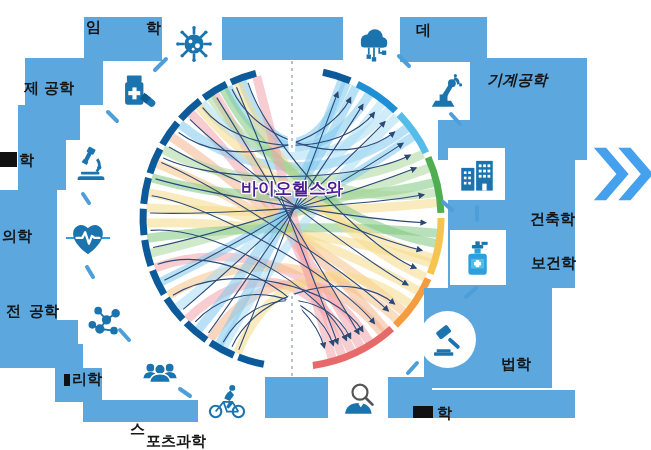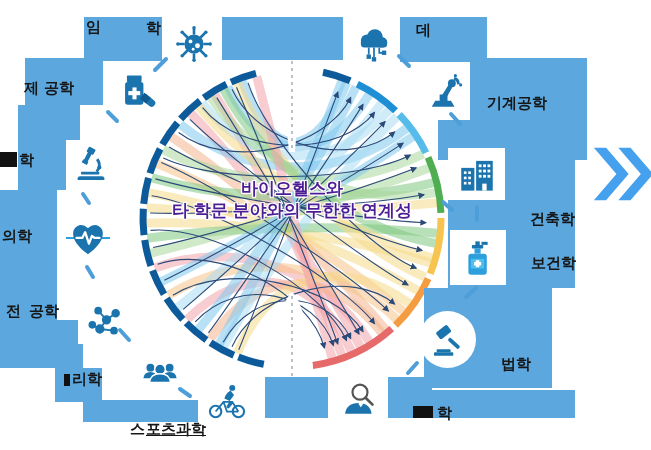--- a/index.html
+++ b/index.html
@@ -114,21 +114,20 @@
         </g>
       <path fill="#fff" d="M131 -2 L189 -2 L189 10 C176 22 166 50 163 94 L157 94 C154 50 144 22 131 10 Z"></path>
       <path fill="#fff" d="M139 322 L139 312 C142 272 151 244 158 236 L162 236 C169 244 178 272 181 312 L181 322 Z"></path>
       <line x1="160" y1="3" x2="160" y2="90" stroke="#A8B4BE" stroke-width="1.6" stroke-dasharray="3 4"></line>
       <line x1="160" y1="238" x2="160" y2="318" stroke="#A8B4BE" stroke-width="1.6" stroke-dasharray="3 4"></line>
     </svg>
   </div>
 
   <div id="centertext">
     <div>바이오헬스와</div>
-    <div>타 학문 분야와의 무한한 연계성</div>
   </div>
 
   <div class="cont circle" style="left:167px;top:17px;width:54px;height:54px">
     <svg width="42" height="42" viewBox="0 0 48 48">
         <g fill="#1B74AD">
           <circle cx="24" cy="24" r="11"></circle>
           <g stroke="#1B74AD" stroke-width="3" stroke-linecap="round">
             <line x1="24" y1="7" x2="24" y2="12"></line>
             <line x1="24" y1="36" x2="24" y2="41"></line>
             <line x1="7" y1="24" x2="12" y2="24"></line>
@@ -360,30 +359,30 @@
     <div class="orect top" style="left: 83px; top: 400px; width: 115px; height: 22px; background: rgb(91, 167, 222);"></div>
     <div class="orect" style="left: 438px; top: 58px; width: 149px; height: 102px; background: rgb(91, 167, 222);"></div>
     <div class="orect" style="left: 448px; top: 140px; width: 127px; height: 148px; background: rgb(91, 167, 222);"></div>
     <div class="orect" style="left: 424px; top: 288px; width: 128px; height: 100px; background: rgb(91, 167, 222);"></div>
     <div class="orect" style="left: 265px; top: 377px; width: 63px; height: 41px; background: rgb(91, 167, 222);"></div>
     <div class="orect" style="left: 388px; top: 377px; width: 44px; height: 41px; background: rgb(91, 167, 222);"></div>
     <div class="orect" style="left: 430px; top: 390px; width: 145px; height: 28px; background: rgb(91, 167, 222);"></div>
     <div class="lbl" style="left: 86px; top: 18px;">임</div>
     <div class="lbl" style="left: 146px; top: 19px;">학</div>
     <div class="lbl" style="left: 416px; top: 21px;">데</div>
-    <div class="lbl" style="left: 487px; top: 94px;">기계공학</div>
+    <div class="lbl" style="left: 487px; top: 71px; font-style: italic;">기계공학</div>
     <div class="lbl" style="left: 24px; top: 79px;">제</div>
     <div class="lbl" style="left: 44px; top: 79px;">공학</div>
     <div class="lbl" style="left: 19px; top: 151px;">학</div>
     <div class="lbl" style="left: 530px; top: 166px; margin-top: 44px;">건축학</div>
     <div class="lbl" style="left: 2px; top: 227px; text-align: center;">의학</div>
     <div class="lbl" style="left: 531px; top: 254px;">보건학</div>
     <div class="lbl" style="left: 6px; top: 302px;">전</div>
     <div class="lbl" style="left: 29px; top: 302px;">공학</div>
     <div class="lbl" style="left: 501px; top: 355px;">법학</div>
     <div class="lbl" style="left: 72px; top: 370px;">리학</div>
     <div class="lbl" style="left: 437px; top: 404px;">학</div>
     <div class="lbl" style="left: 130px; top: 420px;">스</div>
-    <div class="lbl u" style="left: 146px; top: 420px; text-decoration: underline;">포츠과학</div>
+    <div class="lbl u" style="left: 146px; top: 432px;">포츠과학</div>
     <div class="blob" style="left: 0px; top: 152px; width: 17px; height: 15px;"></div>
     <div class="blob" style="left: 64px; top: 374px; width: 6px; height: 12px;"></div>
     <div class="blob" style="left: 413px; top: 406px; width: 20px; height: 12px;"></div>
   </div>
 
 </body></html>

